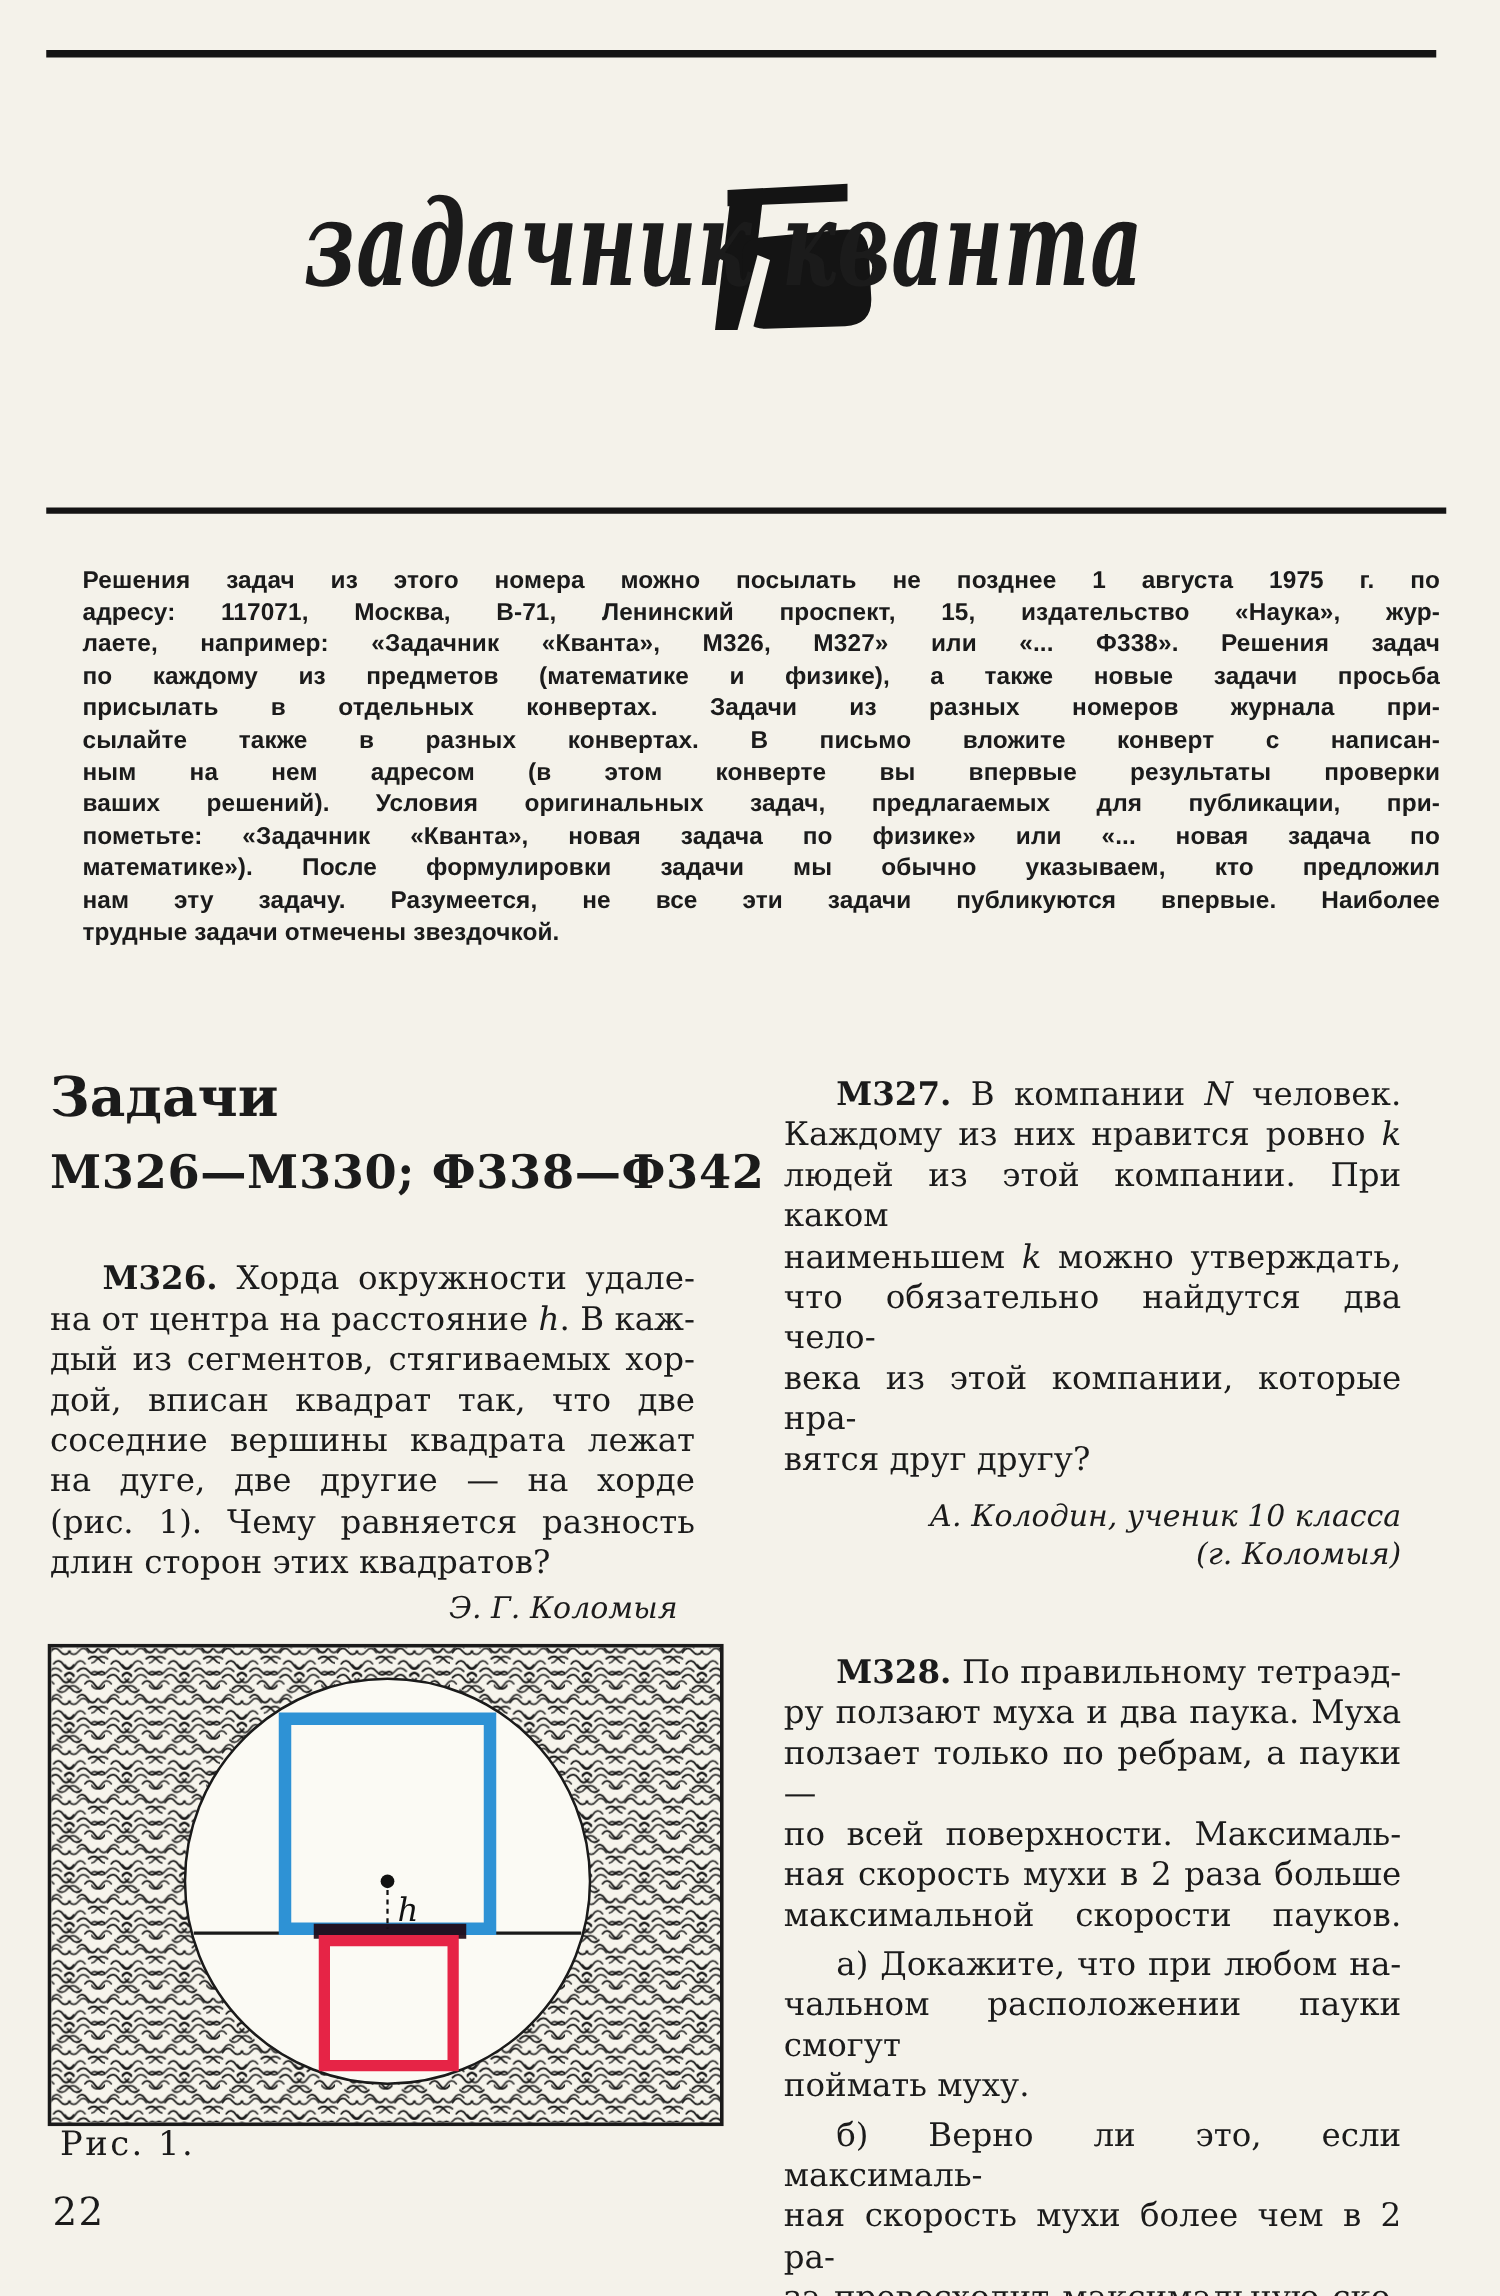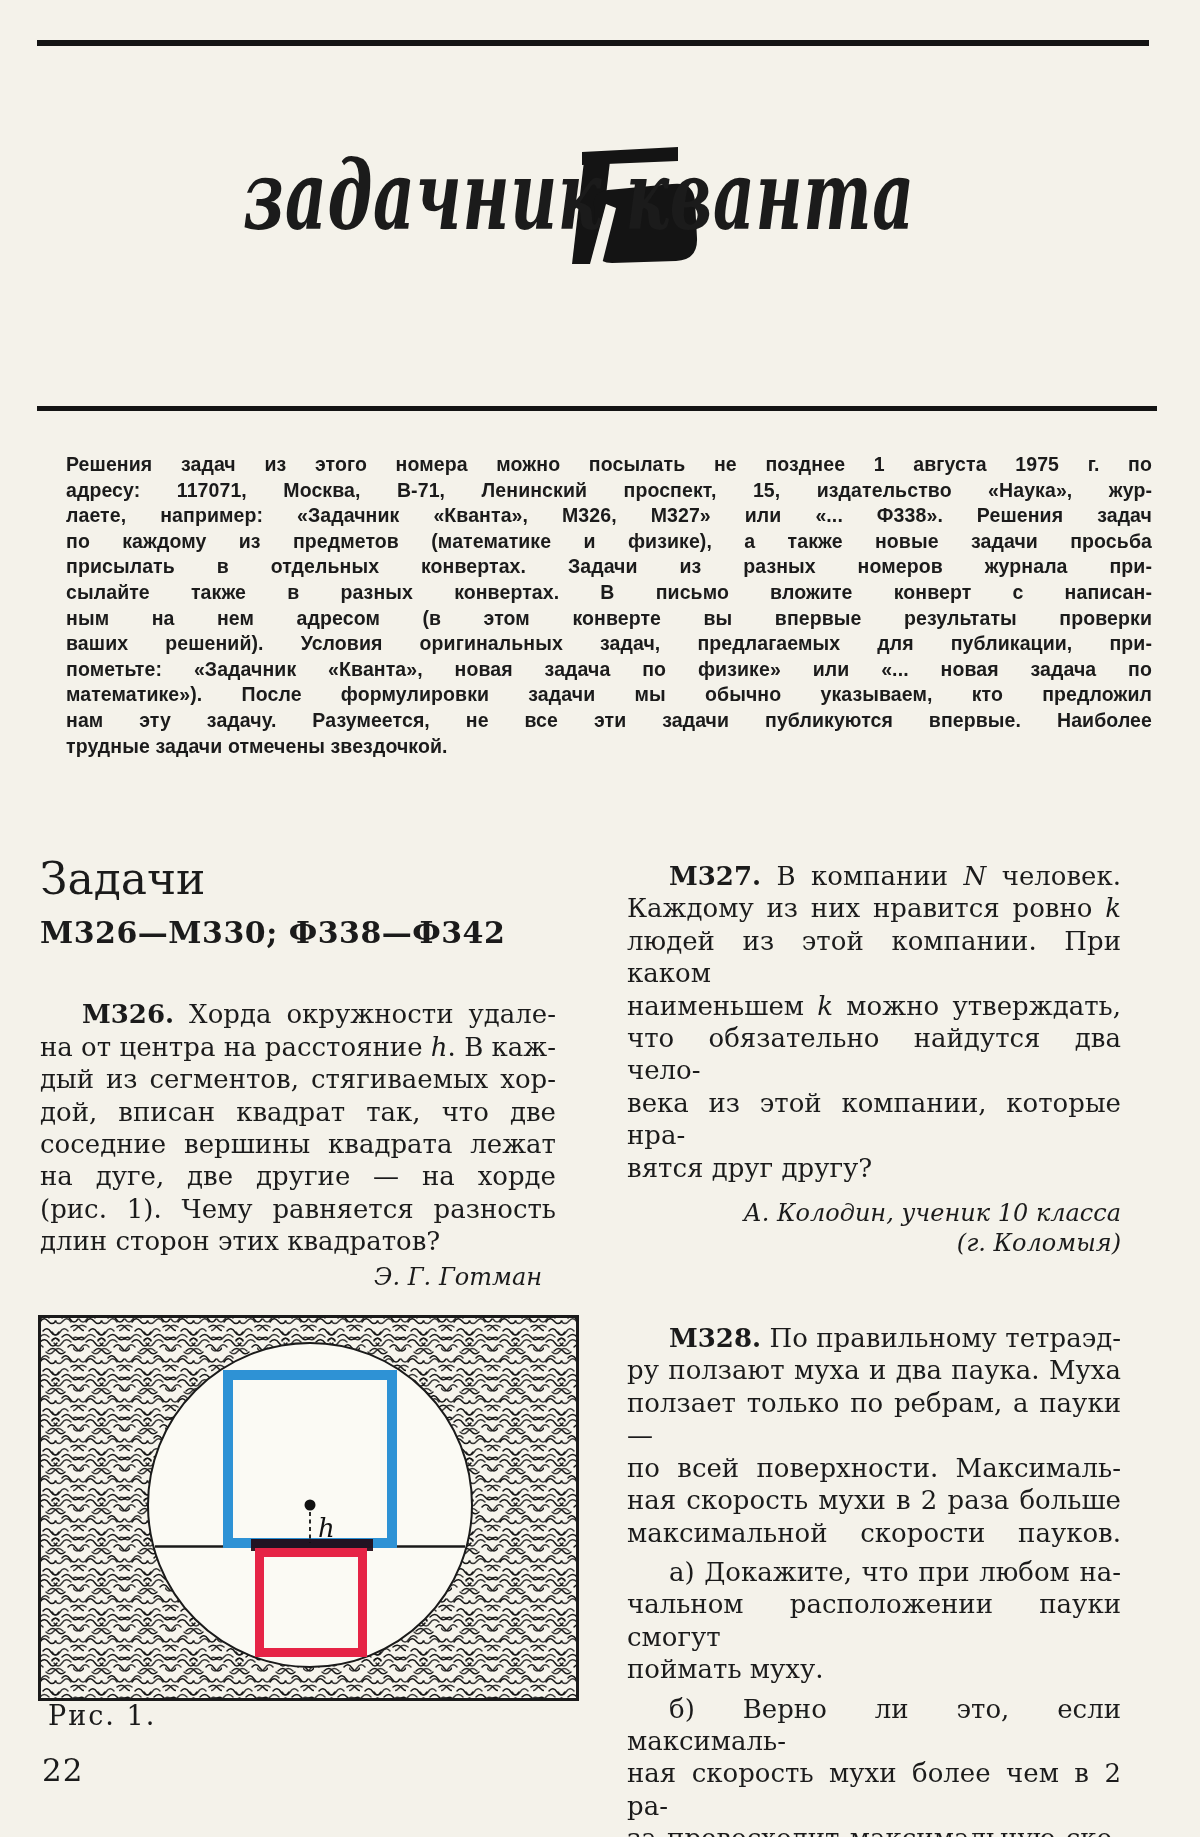--- a/index.html
+++ b/index.html
@@ -34,22 +34,22 @@
 
   .line { text-align:justify; text-align-last:justify; }
   .line.nj { text-align-last:left; }
   .line.ind { text-indent:42px; }
   .b { font-weight:bold; }
   .i { font-style:italic; }
 
   #col-left  { left:40px;  top:855px; width:516px; }
   #col-right { left:627px; top:852px; width:494px; }
 
-  #head-zadachi { font-size:44px; font-weight:normal; line-height:1.1; }
-  #range { font-size:30px; font-weight:bold; margin-top:12px; letter-spacing:.5px; white-space:nowrap; }
+  #head-zadachi { font-size:44px; font-weight:bold; line-height:1.1; }
+  #range { font-size:37px; font-weight:bold; margin-top:12px; letter-spacing:.5px; white-space:nowrap; }
 
   .body-text { font-size:26px; line-height:32.4px; }
   #m326 { margin-top:48px; }
   .author { font-style:italic; font-size:24px; text-align:right; line-height:30px; }
   #m326-author { margin-top:4px; padding-right:14px; }
 
   #m327 { padding-top:8px; }
   #m327-authors { margin-top:14px; }
   #m328-intro { margin-top:64px; }
   .subpara { margin-top:7px; }
@@ -94,21 +94,21 @@
   <div id="m326" class="body-text">
       <div class="line ind"><span class="b">М326.</span><span> Хорда окружности удале-</span></div>
       <div class="line"><span>на от центра на расстояние </span><span class="i">h</span><span>. В каж-</span></div>
       <div class="line"><span>дый из сегментов, стягиваемых хор-</span></div>
       <div class="line"><span>дой, вписан квадрат так, что две</span></div>
       <div class="line"><span>соседние вершины квадрата лежат</span></div>
       <div class="line"><span>на дуге, две другие — на хорде</span></div>
       <div class="line"><span>(рис. 1). Чему равняется разность</span></div>
       <div class="line nj"><span>длин сторон этих  квадратов?</span></div>
     </div>
-  <div id="m326-author" class="author">Э. Г. Готман</div>
+  <div id="m326-author" class="author">Э. Г. Коломыя</div>
 </div>
 
 <svg class="abs" id="figure" width="541" height="386" viewBox="0 0 541 386">
   <defs>
     <pattern id="scr" width="46" height="40" patternUnits="userSpaceOnUse">
       <g stroke="#161616" stroke-width="1.5" fill="none" stroke-linecap="round">
         <path d="M2 7 Q6 1 10 6 T18 6"></path>
         <path d="M24 3 Q28 -2 32 4 T40 4"></path>
         <path d="M33 12 Q38 8 42 13 T50 13"></path>
         <path d="M5 16 Q9 11 13 17 T21 17"></path>

